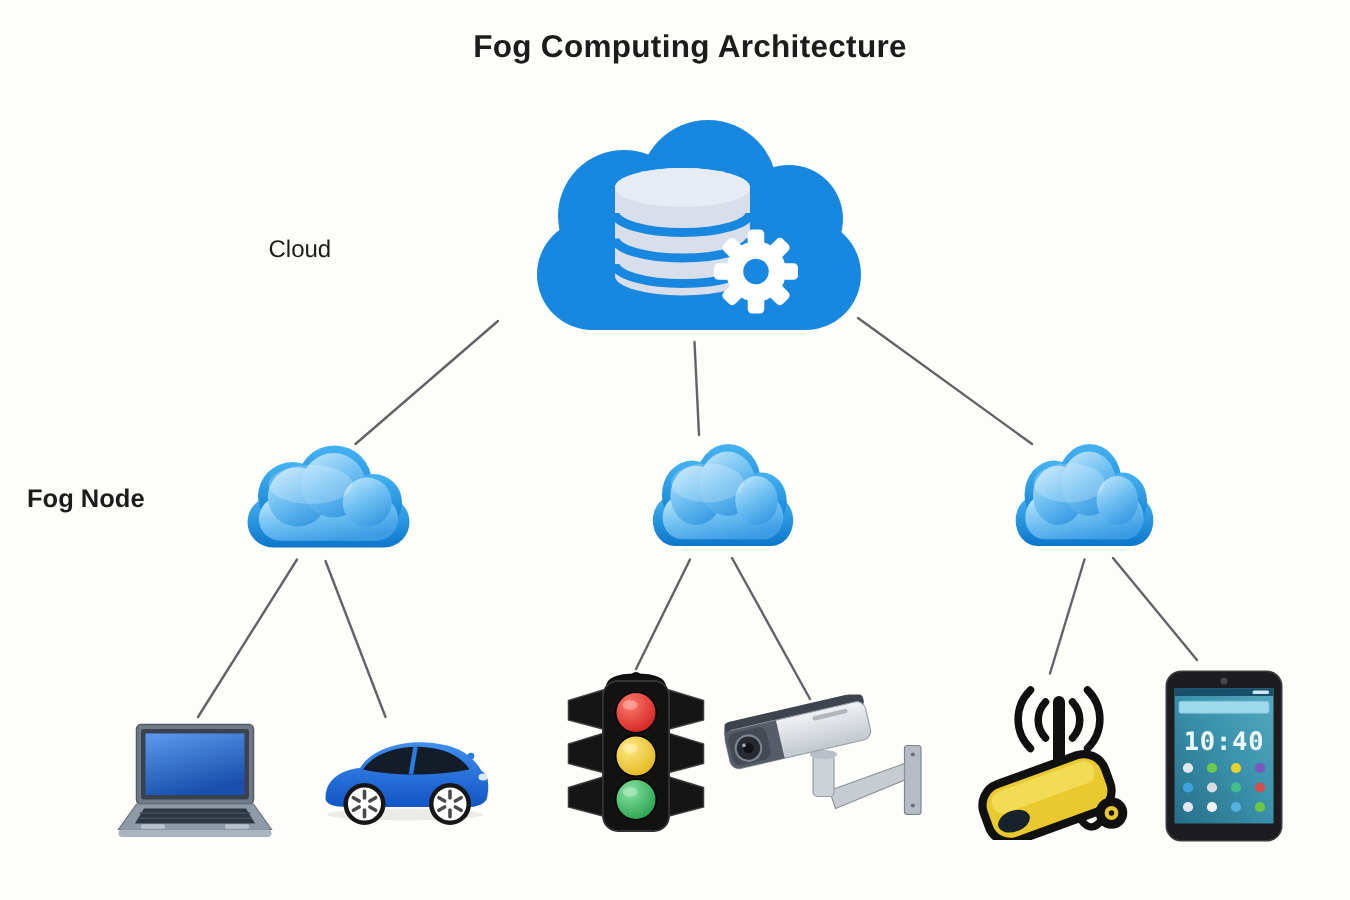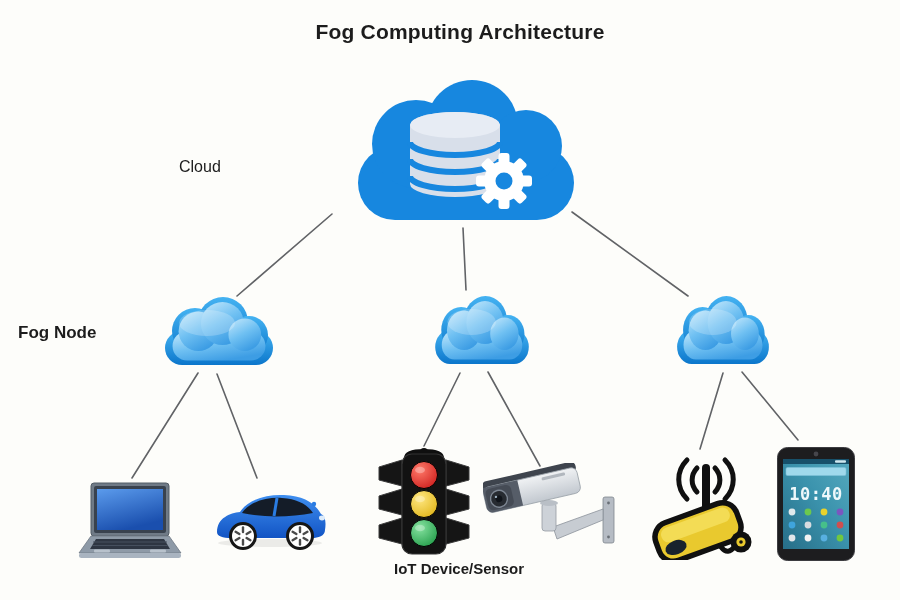--- a/index.html
+++ b/index.html
@@ -84,21 +84,20 @@
       <line x1="460" y1="373" x2="424" y2="446"></line>
       <line x1="488" y1="372" x2="540" y2="466"></line>
       <line x1="723" y1="373" x2="700" y2="449"></line>
       <line x1="742" y1="372" x2="798" y2="440"></line>
     </g>
   </svg>
 
   <div class="lbl" id="title">Fog Computing Architecture</div>
   <div class="lbl" id="cloud-label">Cloud</div>
   <div class="lbl" id="fog-label">Fog Node</div>
-  <div class="lbl" id="iot-label">IoT Device/Sensor</div>
 
   <svg class="abs" style="left:352px;top:78px" width="228" height="148" viewBox="0 0 228 148">
     <g fill="#1787df">
       <rect x="6" y="68" width="216" height="74" rx="37"></rect>
       <circle cx="64" cy="66" r="44"></circle>
       <circle cx="120" cy="48" r="46"></circle>
       <circle cx="174" cy="68" r="36"></circle>
     </g>
     <g transform="translate(58,34)">
       <path d="M0,13 a45,13 0 0 1 90,0 V72 a45,13 0 0 1 -90,0 Z" fill="#d8dfea"></path>

